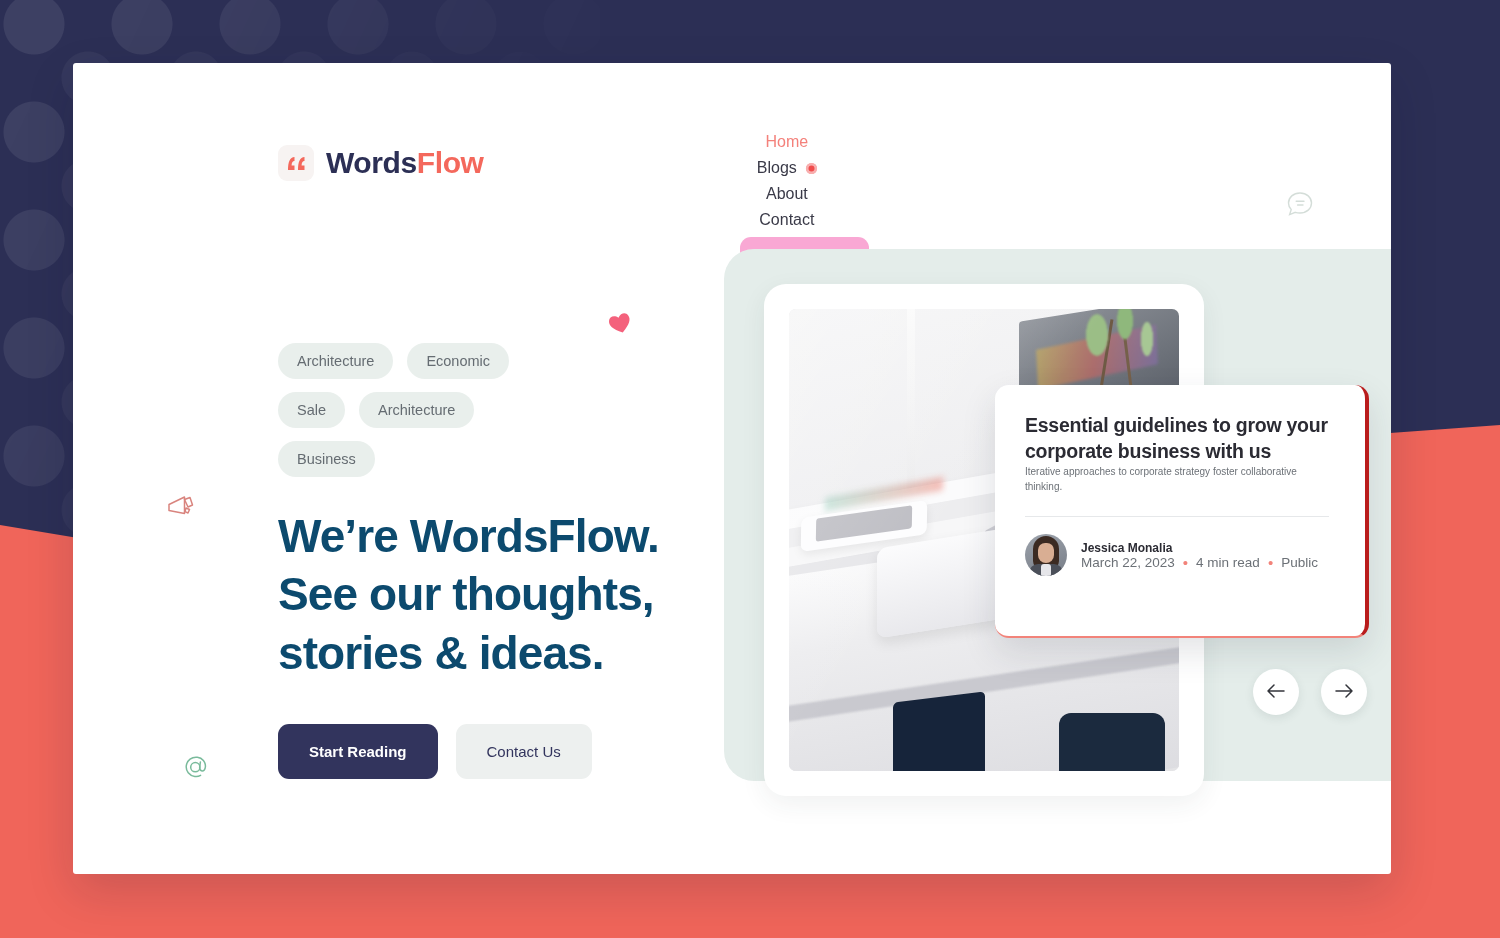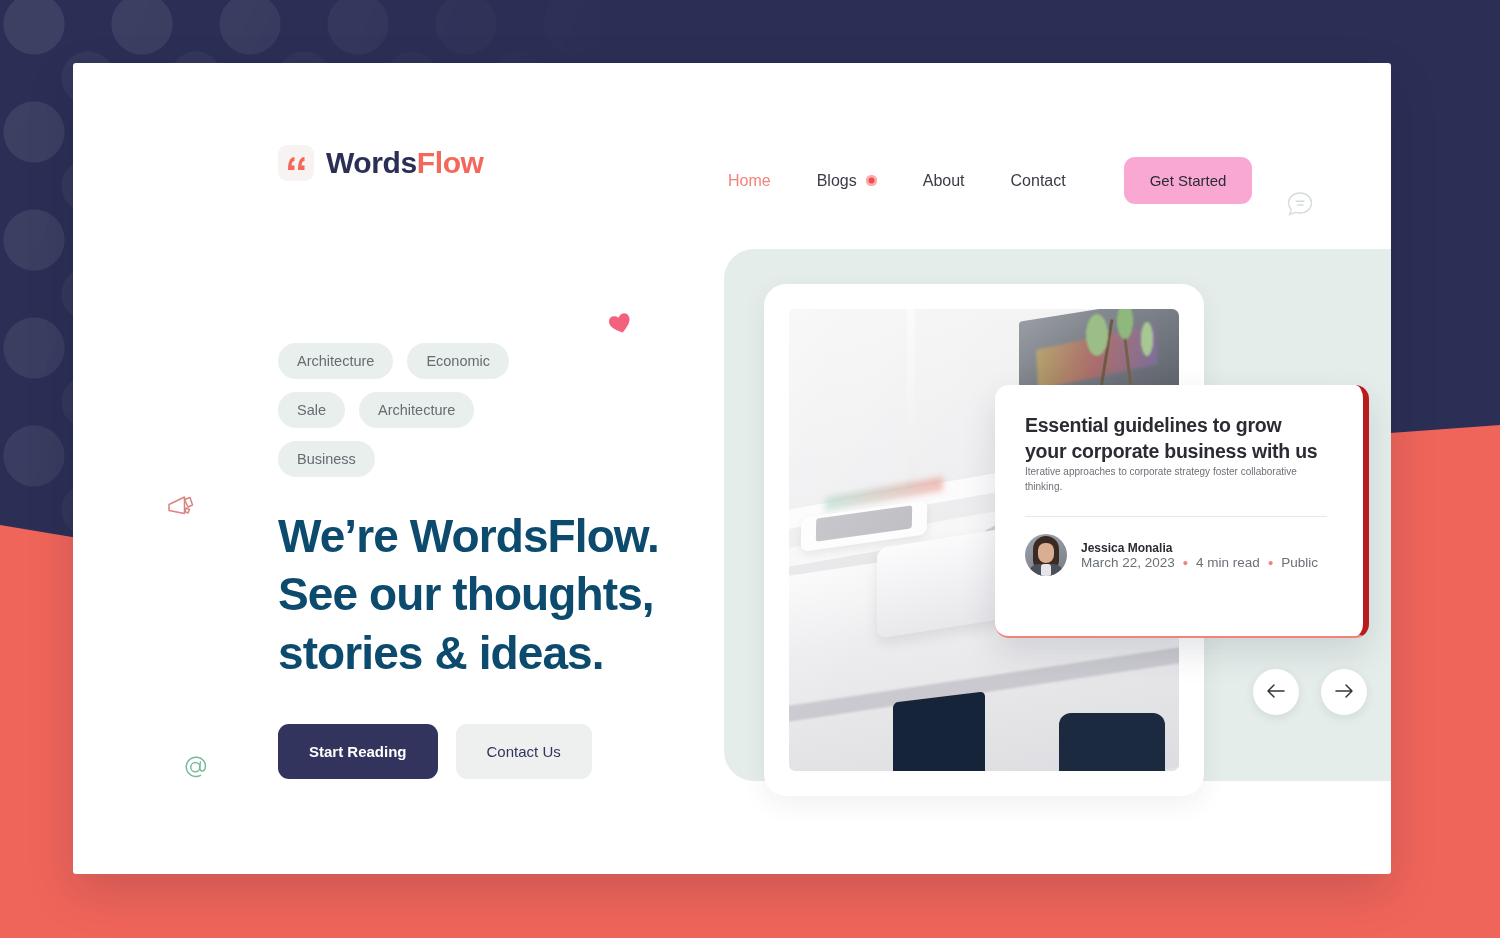--- a/index.html
+++ b/index.html
@@ -80,22 +80,22 @@
     font-size: 30px;
     font-weight: bold;
     letter-spacing: -0.4px;
     color: #2C2F55;
     white-space: nowrap;
   }
   #logo-text .accent { color: #F4685C; }
 
   #nav {
     position: absolute;
-    left: 632px; top: 94px;
-    display: flex; align-items: center; gap: 0px;
+    left: 632px; top: 70px;
+    display: flex; align-items: center; gap: 8px; flex-direction: column;
   }
   .nav-item {
     font-size: 16px;
     color: #3A3A48;
     padding: 0 23px;
     display: flex; align-items: center; gap: 9px;
     cursor: pointer;
     white-space: nowrap;
   }
   .nav-item.active { color: #F4817B; }
@@ -309,21 +309,21 @@
   }
 
   
   #article-card {
     position: absolute;
     left: 922px; top: 322px;
     width: 374px; height: 253px;
     background: #FFFFFF;
     border-radius: 14px;
     border-bottom: 2px solid #F2837A;
-    border-right: 6px solid #b91c1c;
+    border-right: 4px solid #b91c1c;
     box-shadow: 0 14px 34px rgba(40,50,60,0.13);
     padding: 28px 36px 0 30px;
   }
   #article-title {
     font-size: 19.5px;
     font-weight: bold;
     line-height: 1.33;
     color: #2B2B33;
     letter-spacing: -0.25px;
   }

